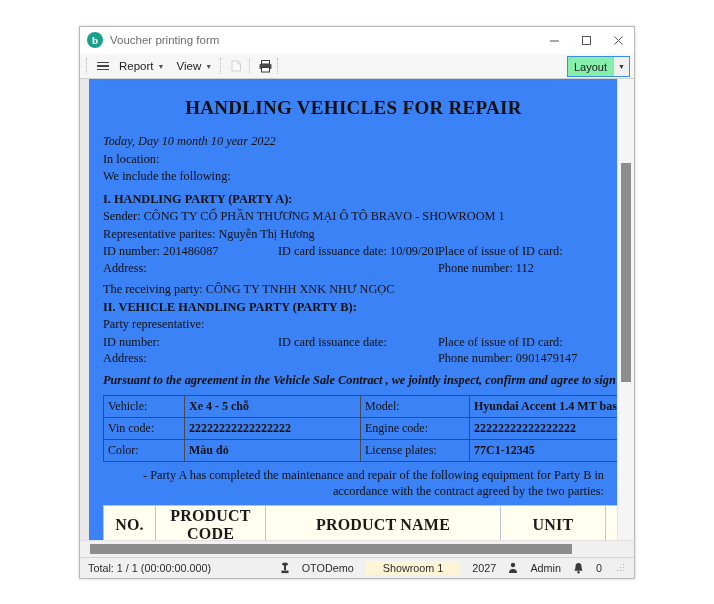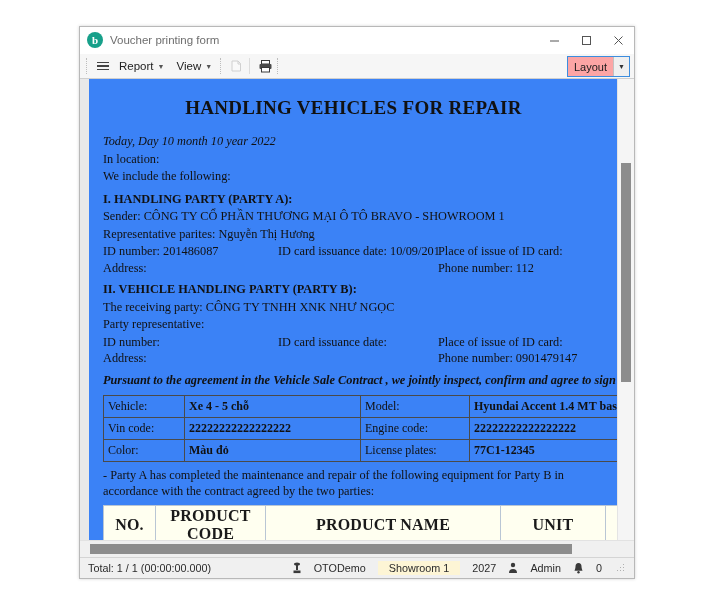--- a/index.html
+++ b/index.html
@@ -74,21 +74,21 @@
   .caret{font-size:7px;color:#555;line-height:1;}
   .tb-icon{width:18px;height:18px;display:flex;align-items:center;justify-content:center;margin-left:2px;}
   .tb-icon.disabled{opacity:.35;}
   .layout-btn{
     position:absolute;right:4px;top:2px;
     display:flex;align-items:stretch;height:19px;
     border:1px solid #3c8dde;background:#f2f2f2;
   }
   .layout-btn .lb-text{
     font-size:11px;color:#1a1a1a;padding:0 6px;
-    display:flex;align-items:center;background:#fca5a5;
+    display:flex;align-items:center;background:#86efac;
   }
   .layout-btn .lb-arrow{
     width:15px;display:flex;align-items:center;justify-content:center;
     border-left:1px solid #c2c2c2;background:#efefef;font-size:7px;color:#333;
   }
 
   
   .doc-area{
     flex:1 1 auto;position:relative;
     background:#e9e9e9;
@@ -151,21 +151,21 @@
     border:1px solid #4a4a4a;
     font-size:12px;padding:2px 4px;height:17px;
     font-family:"Liberation Serif",serif;
     white-space:nowrap;overflow:hidden;
   }
   table.vehicle td.lbl{width:72px;}
   table.vehicle td.val{font-weight:bold;}
   table.vehicle td.lbl2{width:100px;}
   table.vehicle td.val2{font-weight:bold;}
 
-  .note{font-size:12.3px;line-height:15.5px;margin-top:6px;}
+  .note{font-size:12.3px;line-height:15.5px;margin-top:6px;text-align:right;}
 
   
   table.products{
     border-collapse:collapse;margin-top:6px;
     width:620px;table-layout:fixed;
     font-family:"Liberation Serif",serif;
   }
   table.products th{
     background:#fffff0;
     border:1px solid #b9c6d4;
@@ -184,21 +184,21 @@
   .statusbar{
     height:20px;flex:0 0 auto;
     background:#f0f0f0;
     border-top:1px solid #d4d4d4;
     display:flex;align-items:center;
     font-size:10.8px;color:#2b2b2b;
     padding:0 4px;
   }
   .sb-left{flex:1 1 auto;padding-left:4px;white-space:nowrap;}
   .sb-right{display:flex;align-items:center;gap:12px;white-space:nowrap;padding-right:4px;}
-  .sb-chip{background:#fdf5d5;padding:1px 11px;}
+  .sb-chip{background:#fdf5d5;padding:1px 17px;}
   .sb-ico{display:flex;align-items:center;}
   .grip{
     width:10px;height:10px;margin-left:2px;
     background:
       radial-gradient(#b0b0b0 40%,transparent 41%) 0 6px/3px 3px,
       radial-gradient(#b0b0b0 40%,transparent 41%) 3px 6px/3px 3px,
       radial-gradient(#b0b0b0 40%,transparent 41%) 6px 6px/3px 3px,
       radial-gradient(#b0b0b0 40%,transparent 41%) 3px 3px/3px 3px,
       radial-gradient(#b0b0b0 40%,transparent 41%) 6px 3px/3px 3px,
       radial-gradient(#b0b0b0 40%,transparent 41%) 6px 0/3px 3px;
@@ -291,22 +291,22 @@
           <div class="c2">ID card issuance date: 10/09/201</div>
           <div class="c3">Place of issue of ID card:</div>
         </div>
         <div class="row2">
           <div class="c1">Address:</div>
           <div class="c2"></div>
           <div class="c3">Phone number: 112</div>
         </div>
         <div class="spacer-sm"></div>
 
+        <div class="doc-line">The receiving party: CÔNG TY TNHH XNK NHƯ NGỌC</div>
         <div class="doc-line bold">II. VEHICLE HANDLING PARTY (PARTY B):</div>
-        <div class="doc-line">The receiving party: CÔNG TY TNHH XNK NHƯ NGỌC</div>
         <div class="doc-line">Party representative:</div>
         <div class="row2">
           <div class="c1">ID number:</div>
           <div class="c2">ID card issuance date:</div>
           <div class="c3">Place of issue of ID card:</div>
         </div>
         <div class="row2">
           <div class="c1">Address:</div>
           <div class="c2"></div>
           <div class="c3">Phone number: 0901479147</div>

